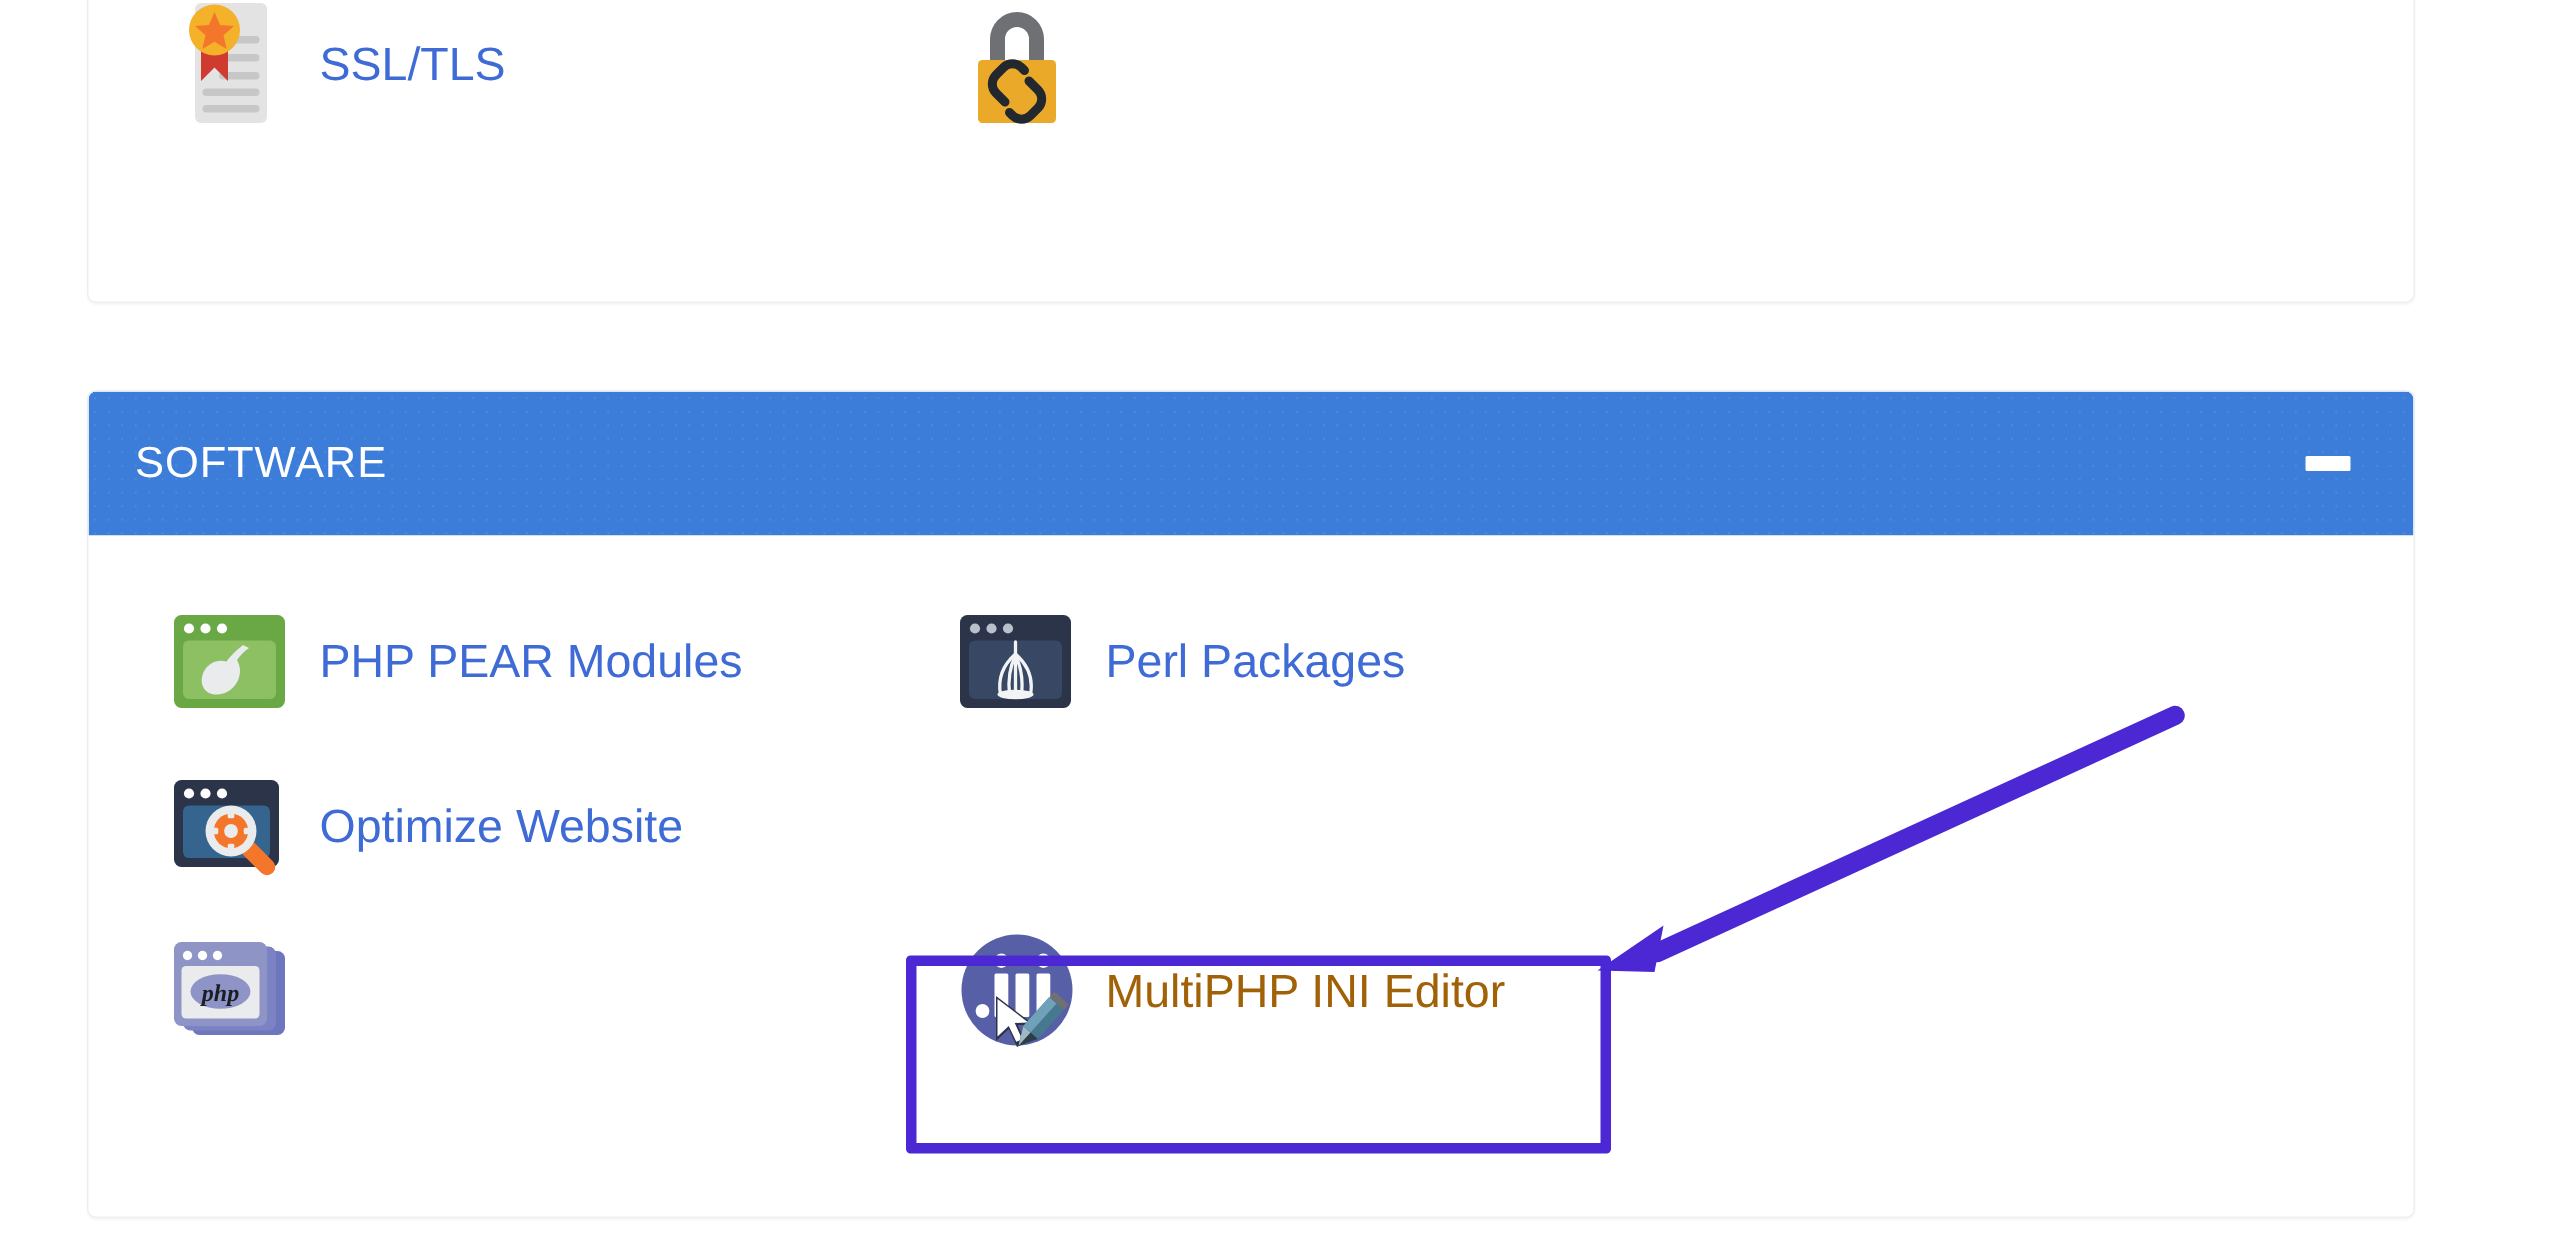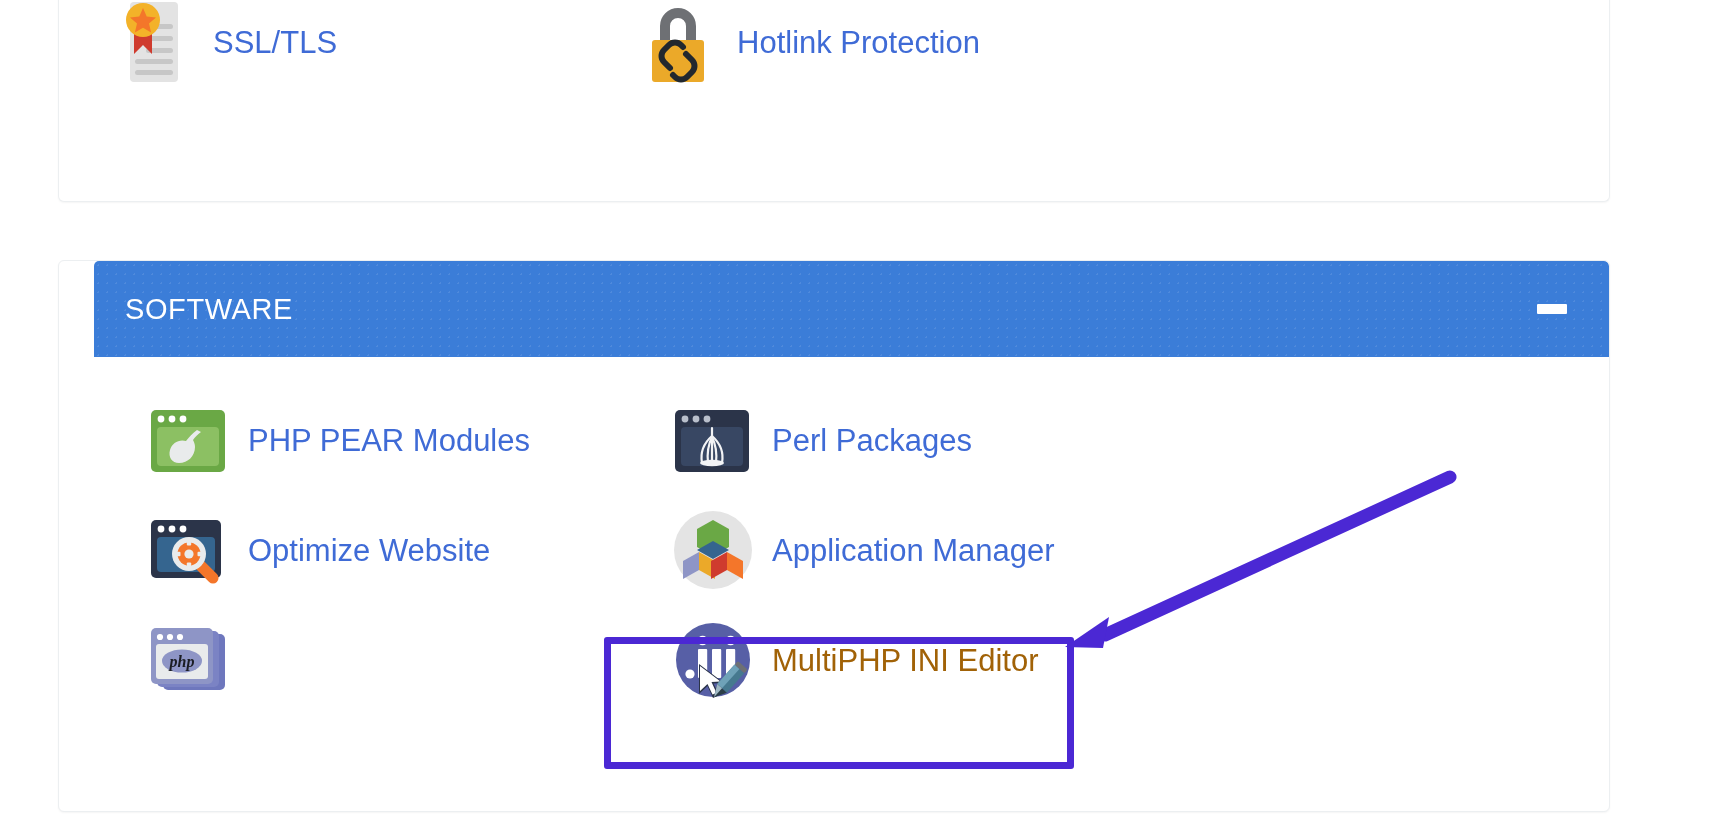--- a/index.html
+++ b/index.html
@@ -35,21 +35,20 @@
     height: 332px;
     border-top: none;
     border-radius: 0 0 6px 6px;
   }
   #card-software {
     left: 58px;
     top: 260px;
     width: 1552px;
     height: 552px;
     overflow: hidden;
-    padding-left: 35px;
   }
 
   
   .section-header {
     position: relative;
     height: 96px;
     background: #3b7dd8;
     background-image:
       radial-gradient(rgba(255,255,255,0.10) 1px, transparent 1px);
     background-size: 9px 9px;
@@ -178,21 +177,20 @@
           <span class="item-icon">
             <svg viewBox="0 0 88 88" xmlns="http://www.w3.org/2000/svg">
               <path d="M26 44 L26 28 a18 18 0 0 1 36 0 L62 44 L52 44 L52 28 a8 8 0 0 0 -16 0 L36 44 Z" fill="#6e7074"></path>
               <rect x="18" y="42" width="52" height="42" rx="3" fill="#eba929"></rect>
               <g fill="none" stroke="#22282e" stroke-width="6" stroke-linecap="round">
                 <path d="M36 70 L30 64 a8.5 8.5 0 0 1 0 -12 l5 -5 a8.5 8.5 0 0 1 12 0 l2 2"></path>
                 <path d="M52 56 L58 62 a8.5 8.5 0 0 1 0 12 l-5 5 a8.5 8.5 0 0 1 -12 0 l-2 -2"></path>
               </g>
             </svg>
           </span>
-          <span class="item-label">Hotlink Protection</span>
         </a>
 
       </div>
     </div>
   </div>
 
   <div class="card" id="card-software">
 
     <div class="section-header">
       <span class="section-title">SOFTWARE</span>
@@ -261,34 +259,20 @@
                 <rect x="41.8" y="56.5" width="4.4" height="7" rx="1"></rect>
                 <rect x="28.5" y="45.8" width="7" height="4.4" rx="1"></rect>
                 <rect x="52.5" y="45.8" width="7" height="4.4" rx="1"></rect>
               </g>
               <circle cx="44" cy="48" r="4.6" fill="#e9ebec"></circle>
             </svg>
           </span>
           <span class="item-label">Optimize Website</span>
         </a>
 
-        <a class="item col-2" href="#" style="text-decoration:none">
-          <span class="item-icon">
-            <svg viewBox="0 0 88 88" xmlns="http://www.w3.org/2000/svg">
-              <circle cx="44" cy="44" r="39" fill="#e4e4e4"></circle>
-              <path d="M44 14 L60 23 L60 41 L44 50 L28 41 L28 23 Z" fill="#6aa845"></path>
-              <path d="M44 35 L60 44 L44 53 L28 44 Z" fill="#35658f"></path>
-              <path d="M30 46 L30 64 L14 73 L14 55 Z" fill="#8e95c6"></path>
-              <path d="M30 46 L46 55 L46 73 L30 64 Z" fill="#eba929"></path>
-              <path d="M58 46 L58 64 L42 73 L42 55 Z" fill="#cf3b2e"></path>
-              <path d="M58 46 L74 55 L74 73 L58 64 Z" fill="#f4762a"></path>
-            </svg>
-          </span>
-          <span class="item-label">Application Manager</span>
-        </a>
 
       </div>
 
       <div class="item-row">
 
         <a class="item col-1" href="#" style="text-decoration:none">
           <span class="item-icon">
             <svg viewBox="0 0 88 88" xmlns="http://www.w3.org/2000/svg">
               <rect x="18" y="18" width="62" height="56" rx="5" fill="#6e77bd"></rect>
               <rect x="12" y="15" width="62" height="56" rx="5" fill="#7b83c4"></rect>

